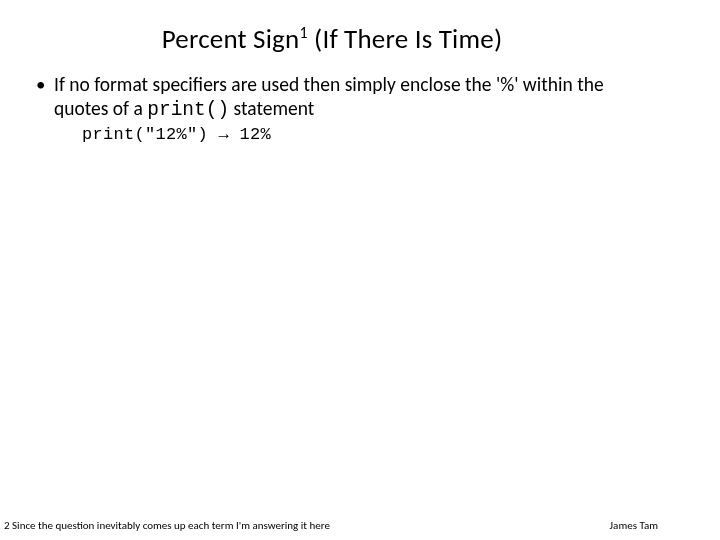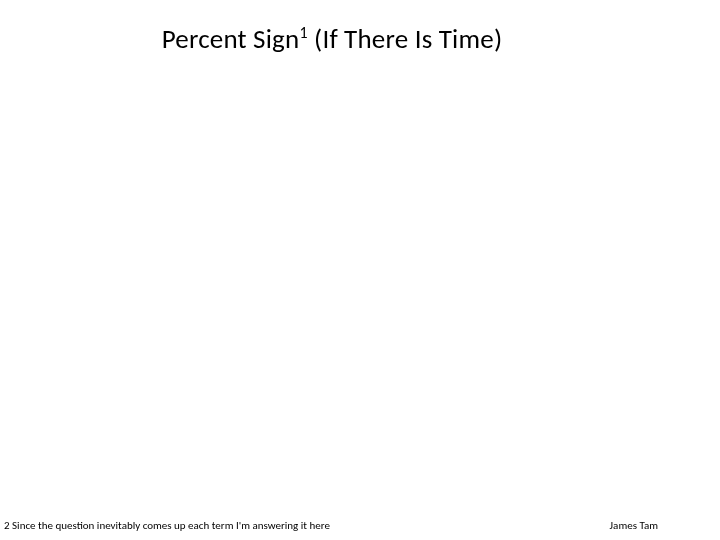--- a/index.html
+++ b/index.html
@@ -18,17 +18,21 @@
 </head>
 <body>
 
 <div class="slide">
 
   <h1 class="title">
     <span>Percent Sign</span><sup>1</sup><span> (If There Is Time)</span>
   </h1>
 
   <ul class="body">
+    <li>
+      <span>If no format specifiers are used then simply enclose the '%' within the quotes of a </span><span class="mono">print()</span><span> statement</span>
+      <div class="code-line">print("12%") → 12%</div>
+    </li>
   </ul>
 
   <div class="footnote">2 Since the question inevitably comes up each term I'm answering it here</div>
   <div class="author">James Tam</div>
 </div>
 
 </body></html>

